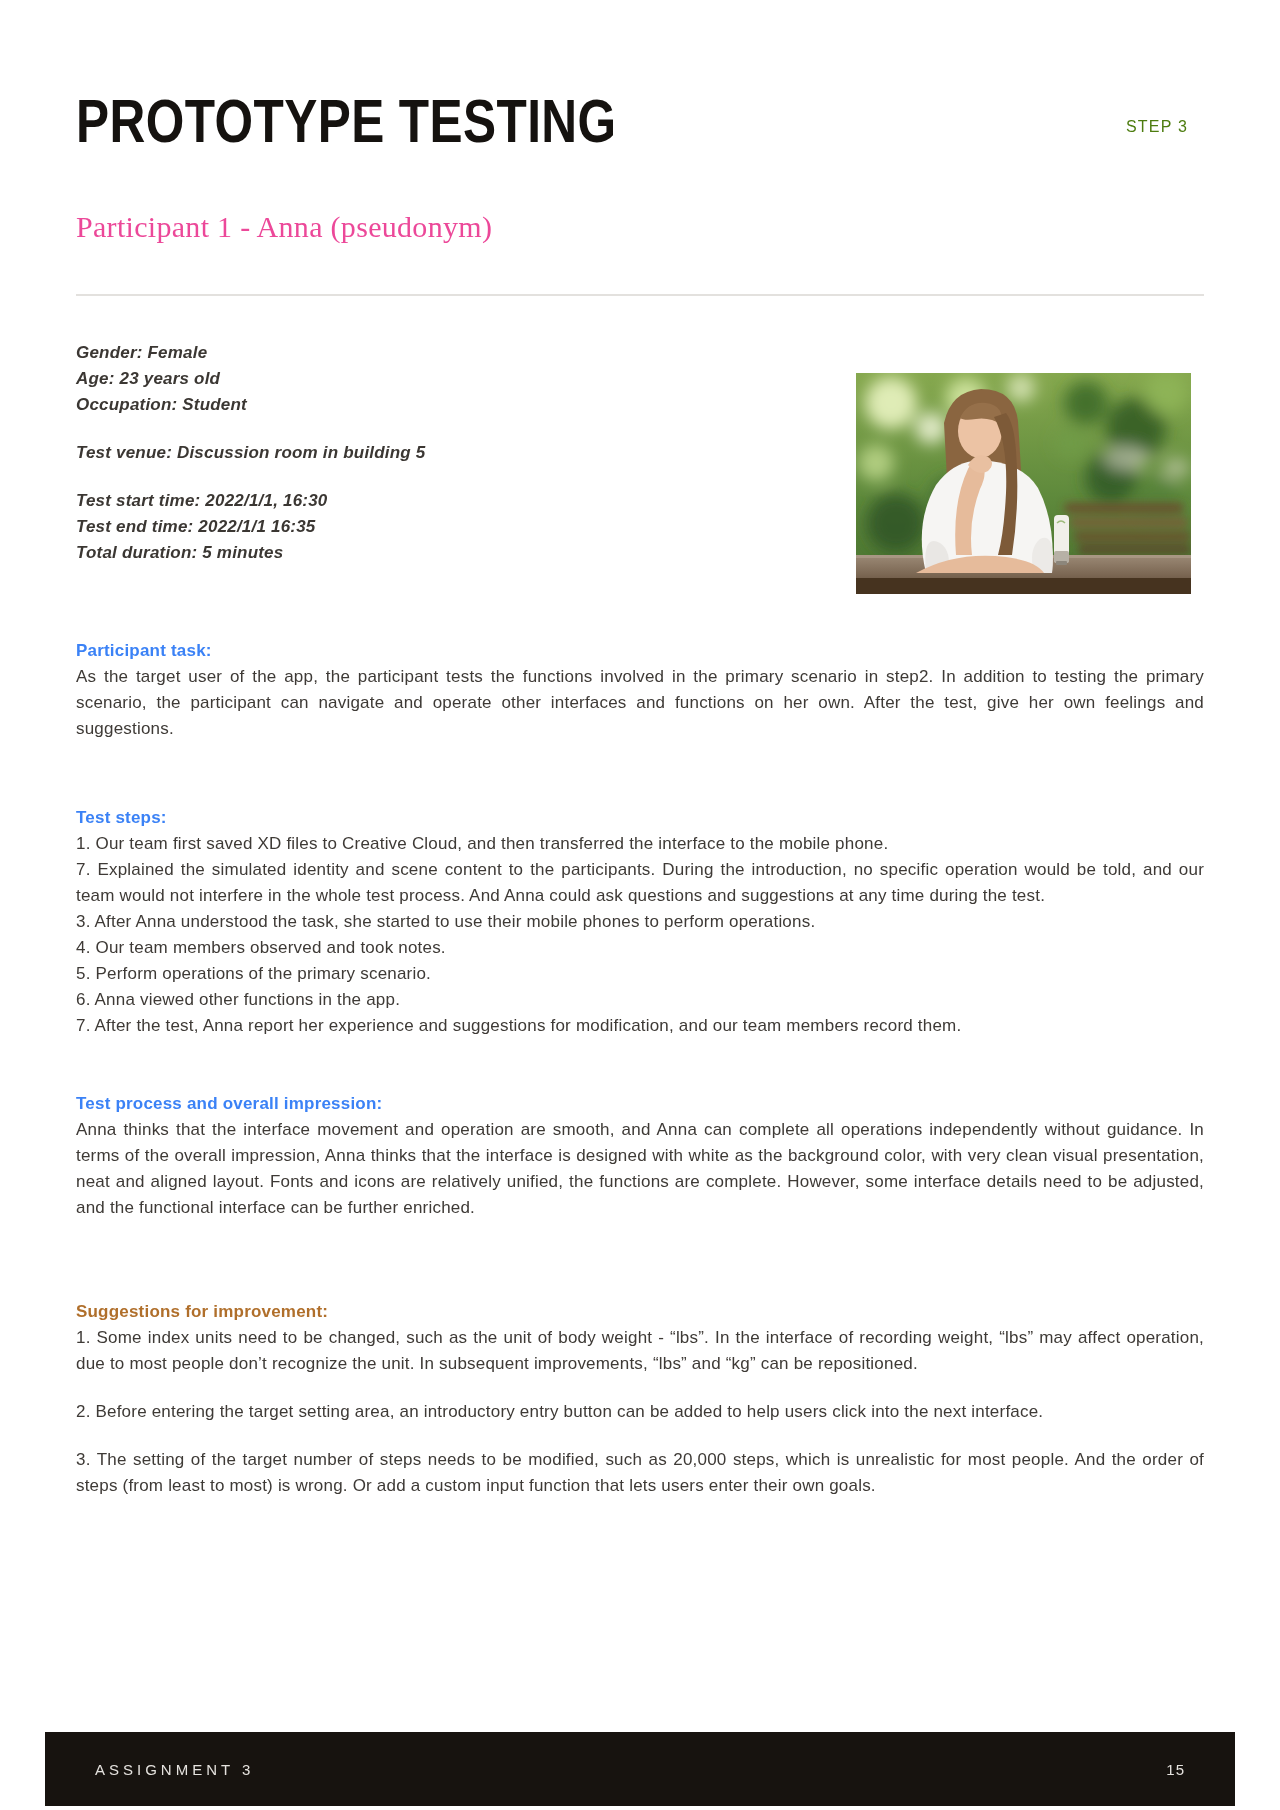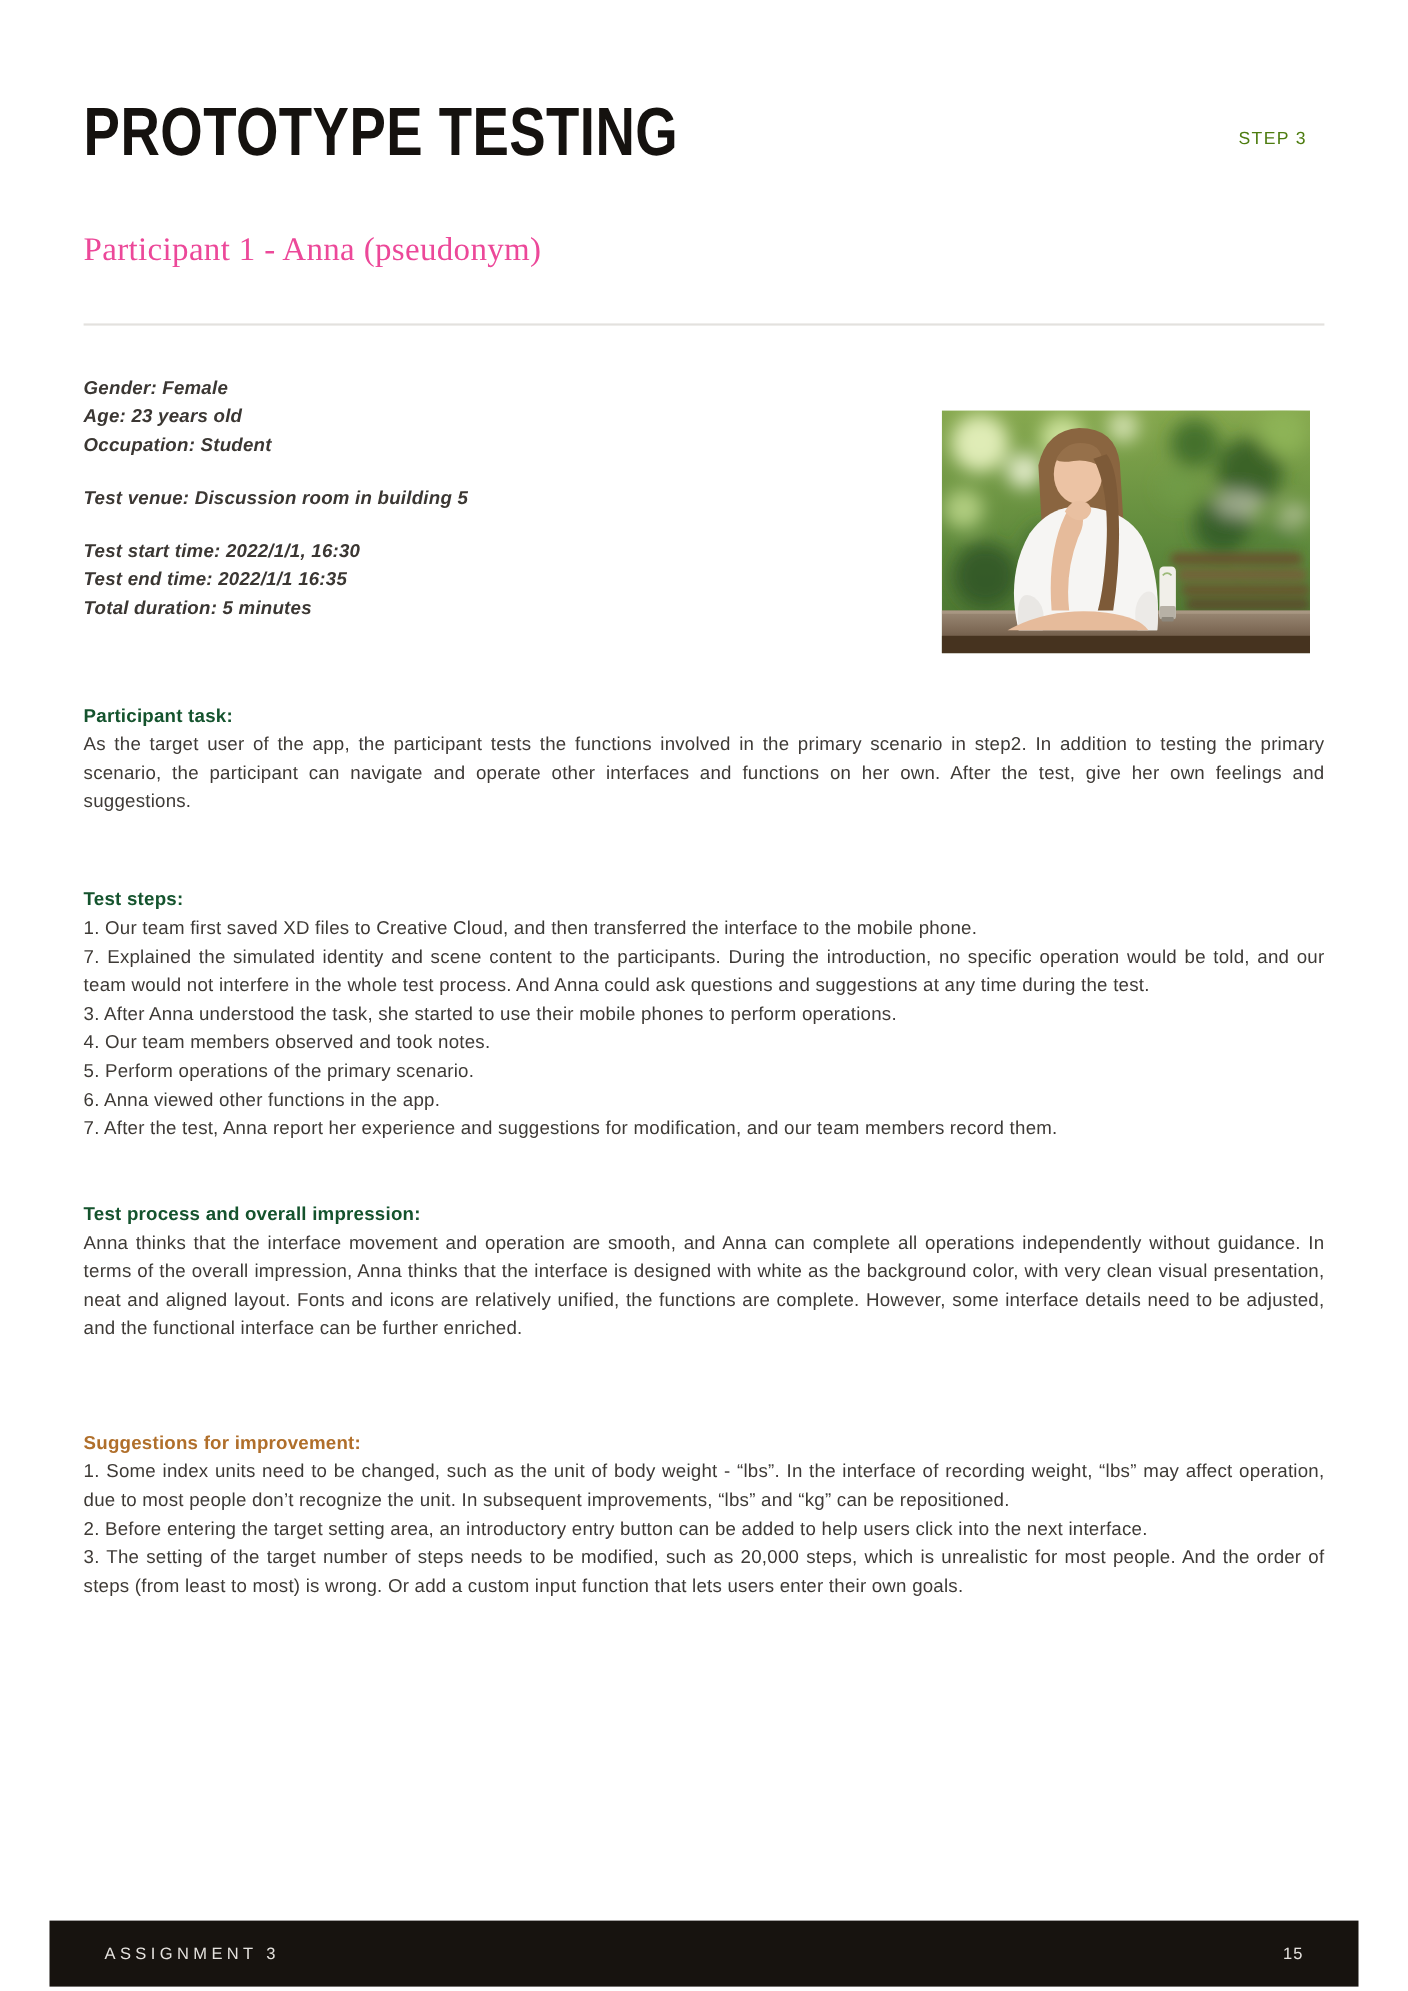--- a/index.html
+++ b/index.html
@@ -73,21 +73,21 @@
     height: 221px;
     overflow: hidden;
   }
 
   
   .sec { margin-top: 0; }
   .sec-heading {
     font-size: 17px;
     line-height: 26px;
     font-weight: 700;
-    color: #14532d;
+    color: #3b82f6;
     letter-spacing: 0.2px;
   }
   .body-par {
     font-size: 17px;
     line-height: 26px;
     color: #3e3a36;
     letter-spacing: 0.2px;
     text-align: justify;
   }
   .body-line {
@@ -96,29 +96,29 @@
     color: #3e3a36;
     letter-spacing: 0.2px;
     text-align: justify;
     list-style: none;
   }
   .mt-task { margin-top: 72px; }
   .mt-steps { margin-top: 63px; }
   .mt-process { margin-top: 52px; }
   .mt-suggestions { margin-top: 78px; }
   .sugg-item { margin-top: 0; }
-  .sugg-item + .sugg-item { }
+  .sugg-item + .sugg-item { margin-top: 22px; }
 
   
   .footer-bar {
     position: absolute;
     left: 45px;
     right: 45px;
     bottom: 4px;
-    height: 60px;
+    height: 74px;
     background: #17130f;
     display: flex;
     align-items: center;
     justify-content: space-between;
     padding: 0 50px;
   }
   .footer-left {
     color: #e5e2de;
     font-size: 15px;
     letter-spacing: 4px;

